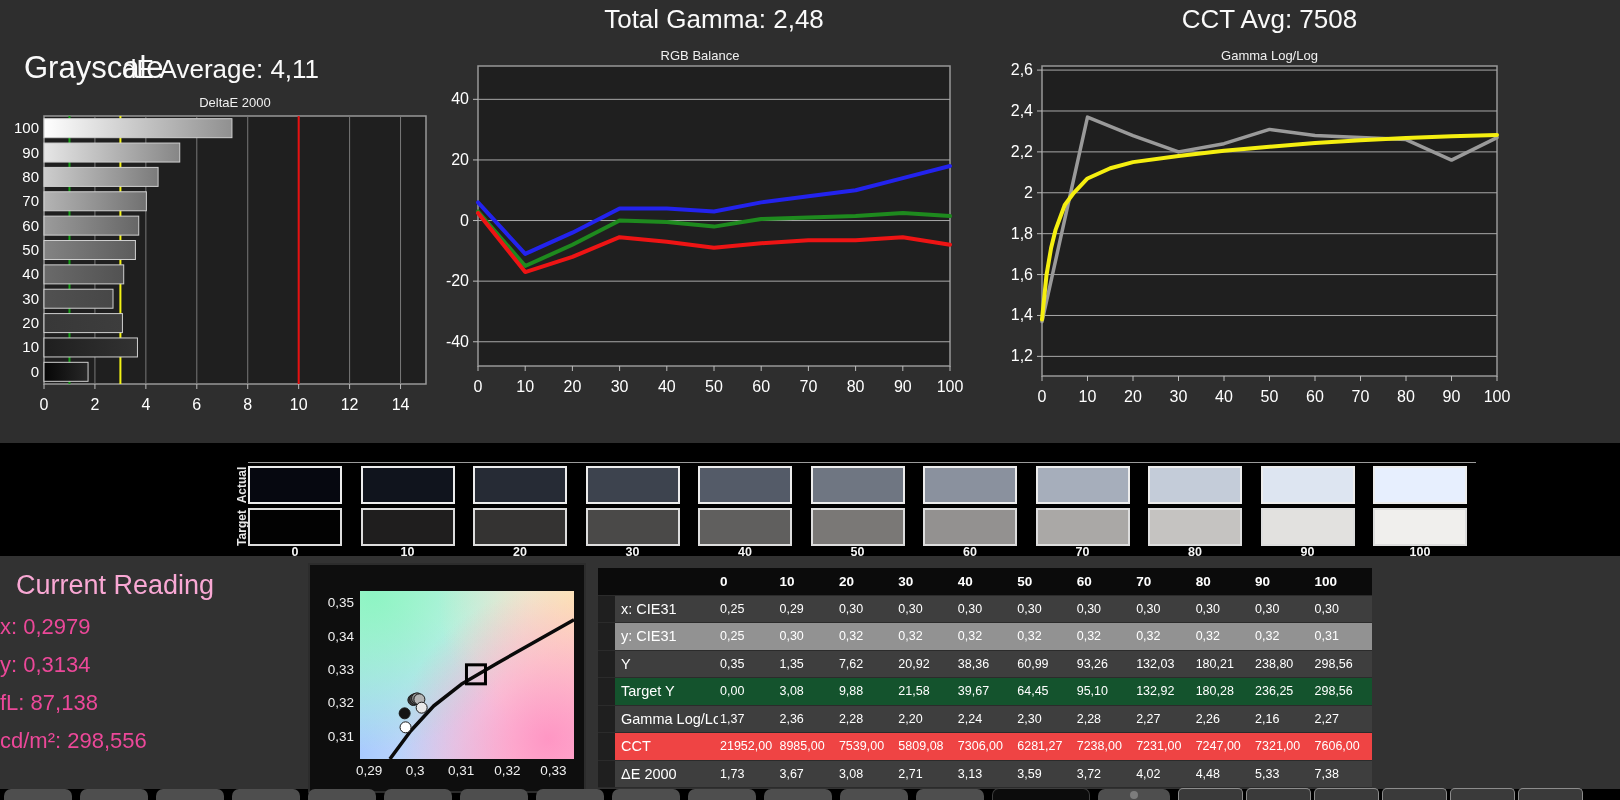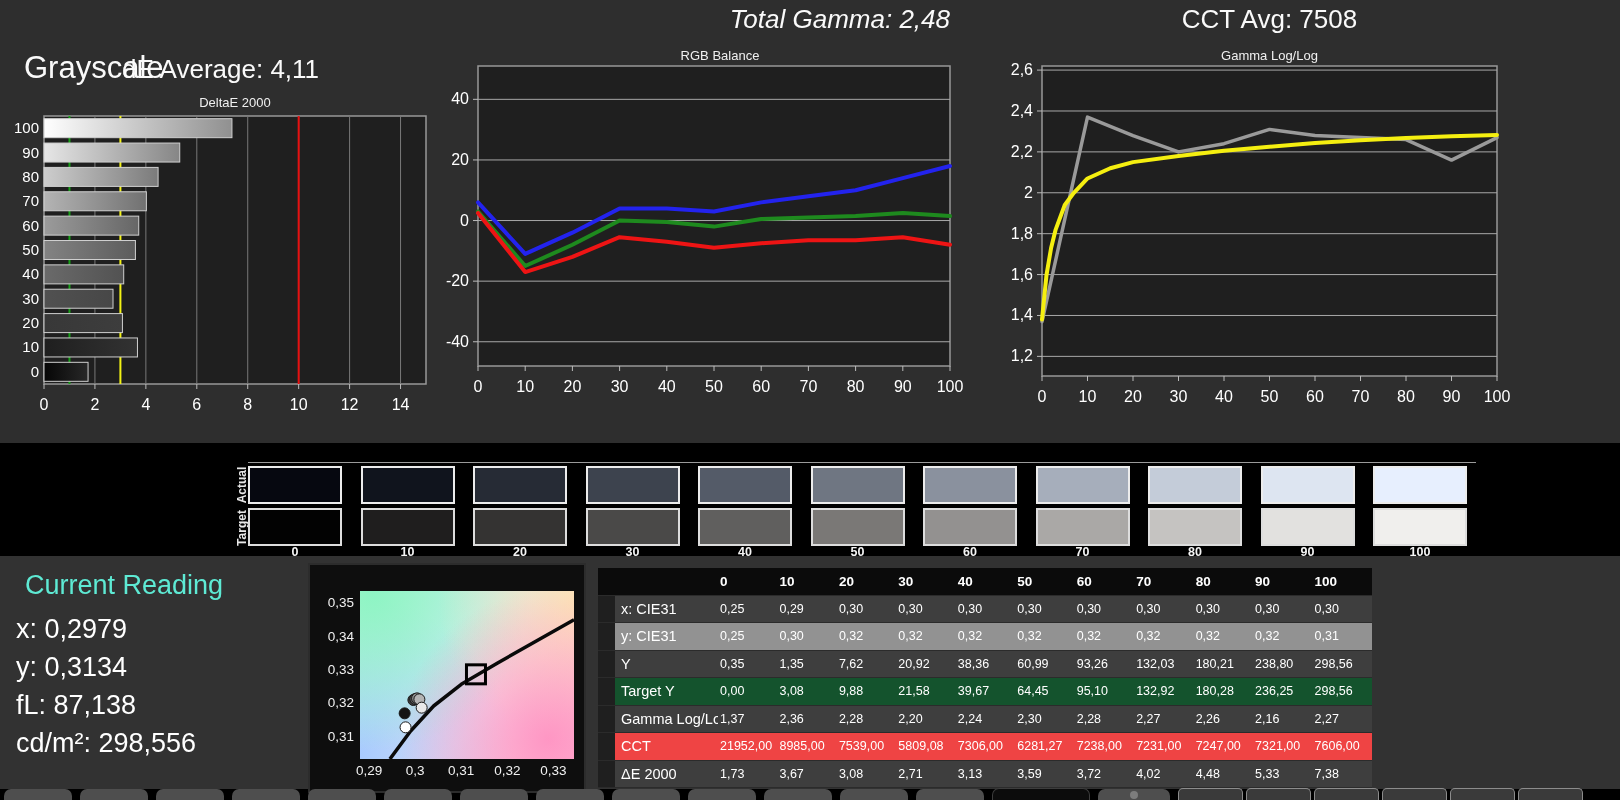--- a/index.html
+++ b/index.html
@@ -15,22 +15,22 @@
   #strip-section{left:0;top:443px;width:1620px;height:113px;background:#000;}
   .vlabel{position:absolute;width:60px;font-size:12px;font-weight:bold;color:#e8e8e8;
           text-align:center;transform:rotate(-90deg);}
   .strip-col{position:absolute;width:94px;}
   .swatch{position:absolute;left:0;width:90px;height:34px;border:2px solid #ececec;}
   .strip-level{position:absolute;left:0;width:94px;top:102px;text-align:center;
                font-size:12.5px;font-weight:bold;color:#f5f5f5;}
   #strip-topline{position:absolute;left:248px;top:19px;width:1228px;height:1px;background:#9a9a9a;}
   
   #bottom-section{left:0;top:556px;width:1620px;height:233px;background:#323232;}
-  #reading-title{left:16px;top:14px;font-size:27px;color:#5eead4;margin-left:9px;}
-  .reading-line{position:absolute;left:16px;font-size:27px;color:#ffffff;}
+  #reading-title{left:16px;top:14px;font-size:27px;color:#f9a8d4;}
+  .reading-line{position:absolute;left:0;font-size:22px;color:#ec4899;}
   
   #cie-frame{left:308px;top:7px;width:278px;height:230px;background:#0e0e0e;border:2px solid #2c2c2c;box-sizing:border-box;}
   #cie-plot{position:absolute;left:50px;top:26px;width:214px;height:168px;
      background:
        radial-gradient(circle at 88% 88%, rgba(255,140,190,.85), rgba(255,140,190,0) 62%),
        radial-gradient(circle at 102% 6%, rgba(255,225,175,.9), rgba(255,225,175,0) 52%),
        radial-gradient(circle at 6% 2%, rgba(140,245,195,.95), rgba(140,245,195,0) 60%),
        radial-gradient(circle at -2% 98%, rgba(165,200,255,.95), rgba(165,200,255,0) 58%),
        linear-gradient(135deg,#baf2d6 0%,#cdeef5 35%,#f6e3ee 65%,#ffc9de 100%);}
   .cie-ylab{position:absolute;width:44px;text-align:right;font-size:13.5px;color:#f0f0f0;}
@@ -151,22 +151,22 @@
         <rect x="36" y="179.22727272727272" width="69.01466666666667" height="19" fill="url(#degrad7)" stroke="#cfcfcf" stroke-width="1"></rect>
         <text x="31" y="193.72727272727272" fill="#fff" font-size="15" text-anchor="end">30</text>
         <rect x="36" y="203.5909090909091" width="78.43733333333334" height="19" fill="url(#degrad8)" stroke="#cfcfcf" stroke-width="1"></rect>
         <text x="31" y="218.0909090909091" fill="#fff" font-size="15" text-anchor="end">20</text>
         <rect x="36" y="227.95454545454547" width="93.46266666666666" height="19" fill="url(#degrad9)" stroke="#cfcfcf" stroke-width="1"></rect>
         <text x="31" y="242.45454545454547" fill="#fff" font-size="15" text-anchor="end">10</text>
         <rect x="36" y="252.3181818181818" width="44.05733333333333" height="19" fill="url(#degrad10)" stroke="#cfcfcf" stroke-width="1"></rect>
         <text x="31" y="266.8181818181818" fill="#fff" font-size="15" text-anchor="end">0</text>
       </svg>
 
-    <div class="abs sub-title" style="left:478px;top:4px;width:472px;text-align:right;font-style:italic;">Total Gamma: 2,48</div>
-    <div class="abs chart-sub" style="left:484px;top:48px;width:472px;text-align:center;">RGB Balance</div>
+    <div class="abs sub-title" style="left:478px;top:4px;width:472px;text-align:center;">Total Gamma: 2,48</div>
+    <div class="abs chart-sub" style="left:464px;top:48px;width:472px;text-align:center;">RGB Balance</div>
     <svg class="abs" id="svg-rgb" style="left:430px;top:58px;" width="540" height="350">
         <rect x="48" y="8" width="472" height="300" fill="#1f1f1f" stroke="#989898" stroke-width="1.5"></rect>
         <line x1="48" y1="41.33333333333333" x2="520" y2="41.33333333333333" stroke="#a8a8a8" stroke-width="1"></line>
         <line x1="43" y1="41.33333333333333" x2="48" y2="41.33333333333333" stroke="#bbb"></line>
         <text x="39" y="46.33333333333333" fill="#fff" font-size="16" text-anchor="end">40</text>
         <line x1="48" y1="101.93939393939394" x2="520" y2="101.93939393939394" stroke="#a8a8a8" stroke-width="1"></line>
         <line x1="43" y1="101.93939393939394" x2="48" y2="101.93939393939394" stroke="#bbb"></line>
         <text x="39" y="106.93939393939394" fill="#fff" font-size="16" text-anchor="end">20</text>
         <line x1="48" y1="162.54545454545453" x2="520" y2="162.54545454545453" stroke="#a8a8a8" stroke-width="1"></line>
         <line x1="43" y1="162.54545454545453" x2="48" y2="162.54545454545453" stroke="#bbb"></line>

